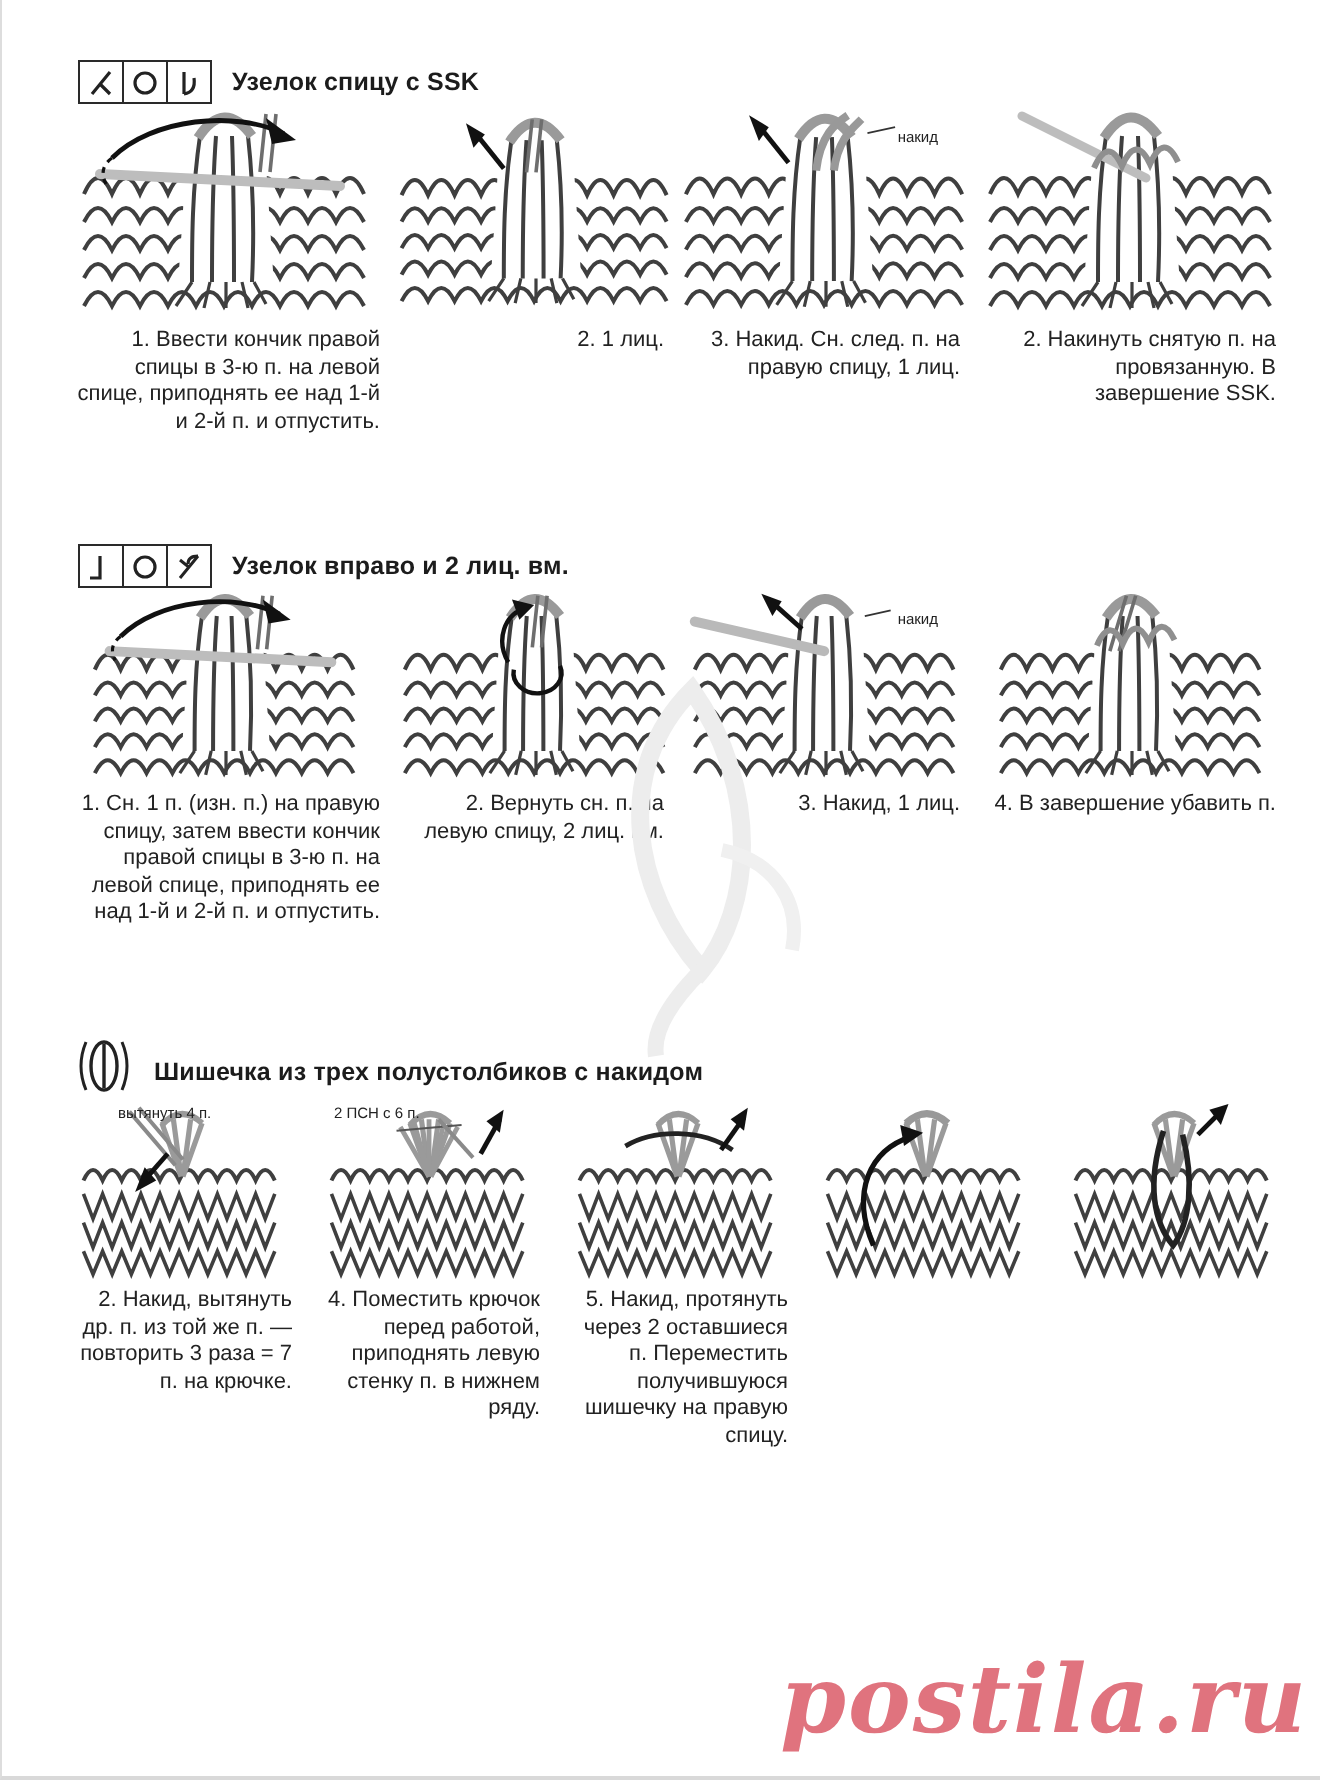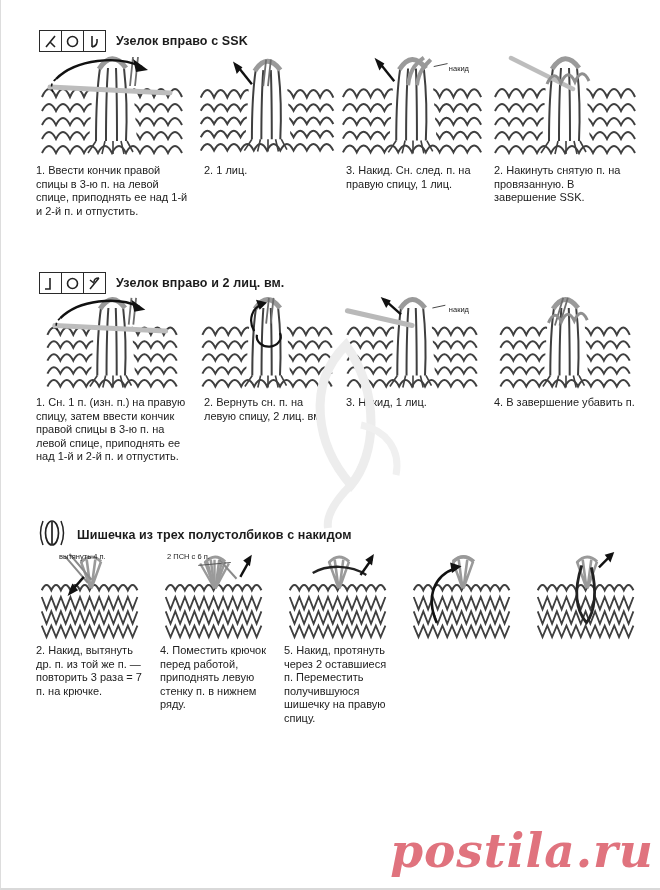--- a/index.html
+++ b/index.html
@@ -14,21 +14,21 @@
   .symbol-box{display:flex;border:1.6px solid #2a2a2a}
   .symbol-cell{width:21px;height:20px;display:flex;align-items:center;justify-content:center;border-right:1.6px solid #2a2a2a;background:#fff}
   .symbol-cell:last-child{border-right:none}
   .symbol-cell svg{width:15px;height:15px}
   .bobble-sym svg{width:30px;height:32px}
   .sec-title{font-weight:bold;font-size:12.5px;letter-spacing:.1px}
   .fig-row{position:absolute;display:flex;align-items:center}
   .fig{position:relative;height:100%}
   .fig svg{width:100%;height:100%;display:block}
   .cap-row{position:absolute;display:flex;align-items:flex-start}
-  .caption{font-size:11px;line-height:13.5px;text-align:left;box-sizing:border-box;padding:0 7px;color:#222}
+  .caption{font-size:11px;line-height:13.5px;text-align:right;box-sizing:border-box;padding:0 7px;color:#222}
   .ann{position:absolute;font-size:7.5px;color:#222;white-space:nowrap}
   .ann-nakid{top:9px;right:18px}
   .ann-f1{top:0;left:30px}
   .ann-f2{top:0;left:14px}
   .center-mark{position:absolute;top:335px;left:265px;width:160px;height:195px;pointer-events:none}
   .postila{
     position:absolute;right:6px;bottom:10px;
     font-family:"DejaVu Serif", serif;font-style:italic;font-weight:bold;
     font-size:47px;letter-spacing:1px;
   }
@@ -75,21 +75,21 @@
       <svg viewBox="0 0 15 15">
           <circle cx="7.5" cy="7.5" r="5" stroke="#222" stroke-width="1.6" fill="none"></circle>
         </svg>
     </div>
     <div class="symbol-cell">
       <svg viewBox="0 0 15 15">
           <path d="M5,2 L5,13 M5,13 Q11,12 10,5" stroke="#222" stroke-width="1.6" fill="none"></path>
         </svg>
     </div>
   </div>
-  <span class="sec-title">Узелок вправо с SSK</span>
+  <span class="sec-title">Узелок спицу с SSK</span>
 </div>
 
 <div class="fig-row" style="top:55px;left:28px;height:105px">
   <div class="fig" style="width:168px">
     <svg viewBox="0 0 150 105">
       <use href="#fab1"></use>
       <path d="M12,32 L132,38" stroke="#bdbdbd" stroke-width="5" stroke-linecap="round"></path>
       <path d="M95,2 L92,31 M100,2 L97,31" stroke="#6e6e6e" stroke-width="1.8"></path>
       <path d="M18,24 C38,4 80,0 104,12" fill="none" stroke="#111" stroke-width="2.4"></path>
       <path d="M18,24 q-7,5 -3,13" fill="none" stroke="#111" stroke-width="1.6" stroke-dasharray="3,3"></path>

